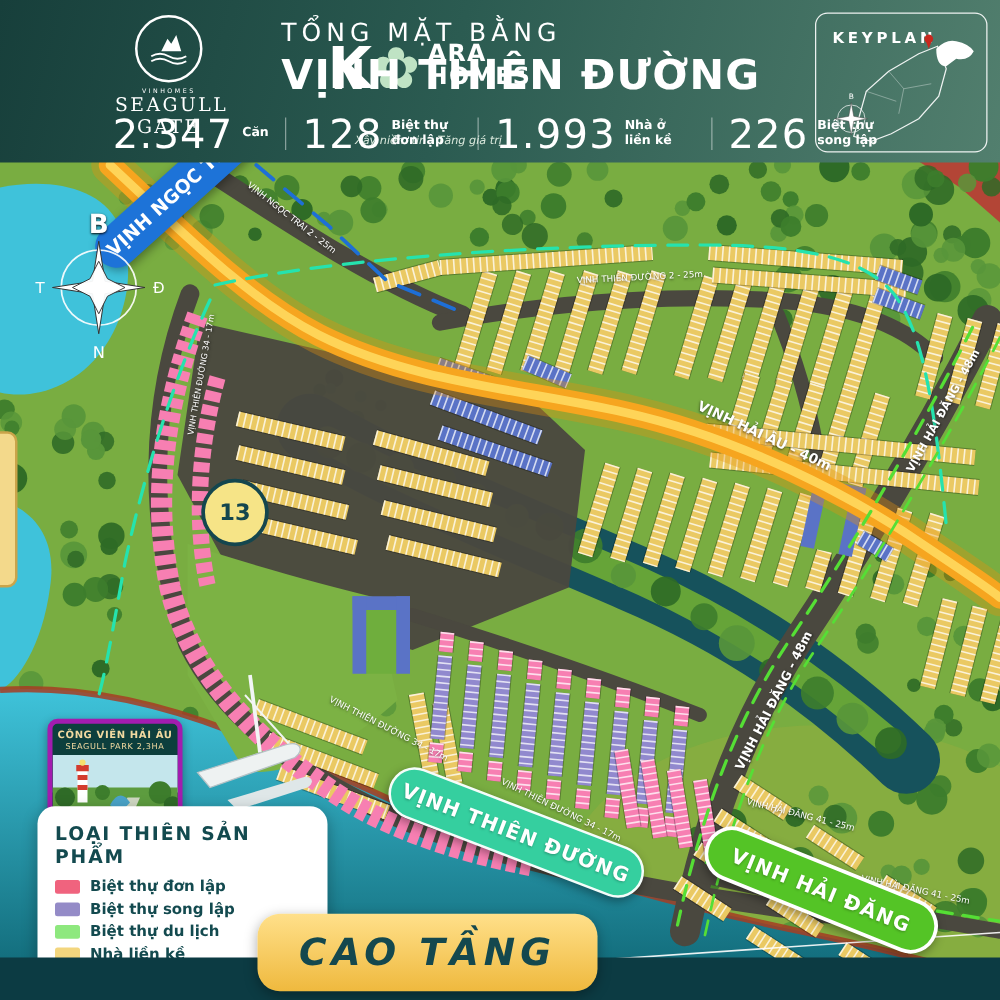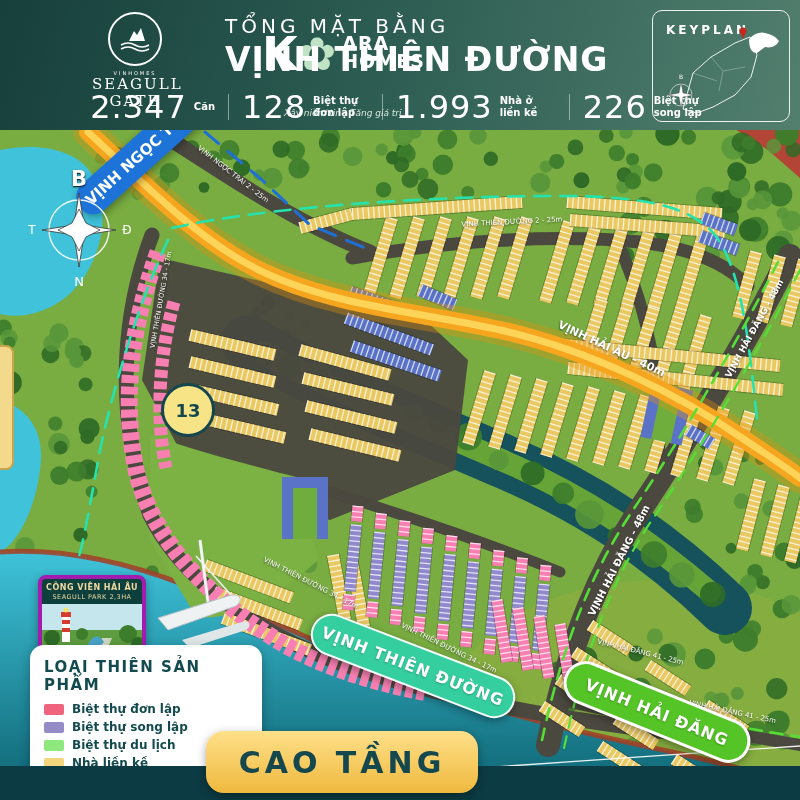--- a/index.html
+++ b/index.html
@@ -68,21 +68,21 @@
   .legend-item{display:flex;align-items:center;gap:8px;margin:4px 0;}
   .legend-swatch{width:20px;height:11px;border-radius:2px;flex:none;}
   .legend-label{font-size:12px;font-weight:bold;color:#134a4f;}
   .legend-note{font-size:7.5px;color:#4b7a72;line-height:1.4;margin-top:7px;}
 
   .footer-bar{position:absolute;left:0;top:766px;width:800px;height:34px;background:#0c3b43;z-index:18;}
   .cao-tang{position:absolute;left:206px;top:731px;width:272px;height:62px;z-index:19;
             background:linear-gradient(180deg,#ffe08a,#efb93e);border-radius:18px;
             display:flex;align-items:center;justify-content:center;
             color:#14484e;font-size:30px;font-weight:bold;letter-spacing:4px;
-            box-shadow:0 3px 10px rgba(0,0,0,.35);}
+            box-shadow:0 3px 10px rgba(0,0,0,.35);font-style:italic;}
 </style>
 </head>
 <body>
 
 <div class="stage">
 
   <svg id="map" viewBox="0 0 800 800" width="800" height="800" style="position:absolute;left:0;top:0;z-index:1">
       <defs>
         <linearGradient id="bayGrad" x1="0" y1="0" x2="0" y2="1">
           <stop offset="0%" stop-color="#3fc3da"></stop>

